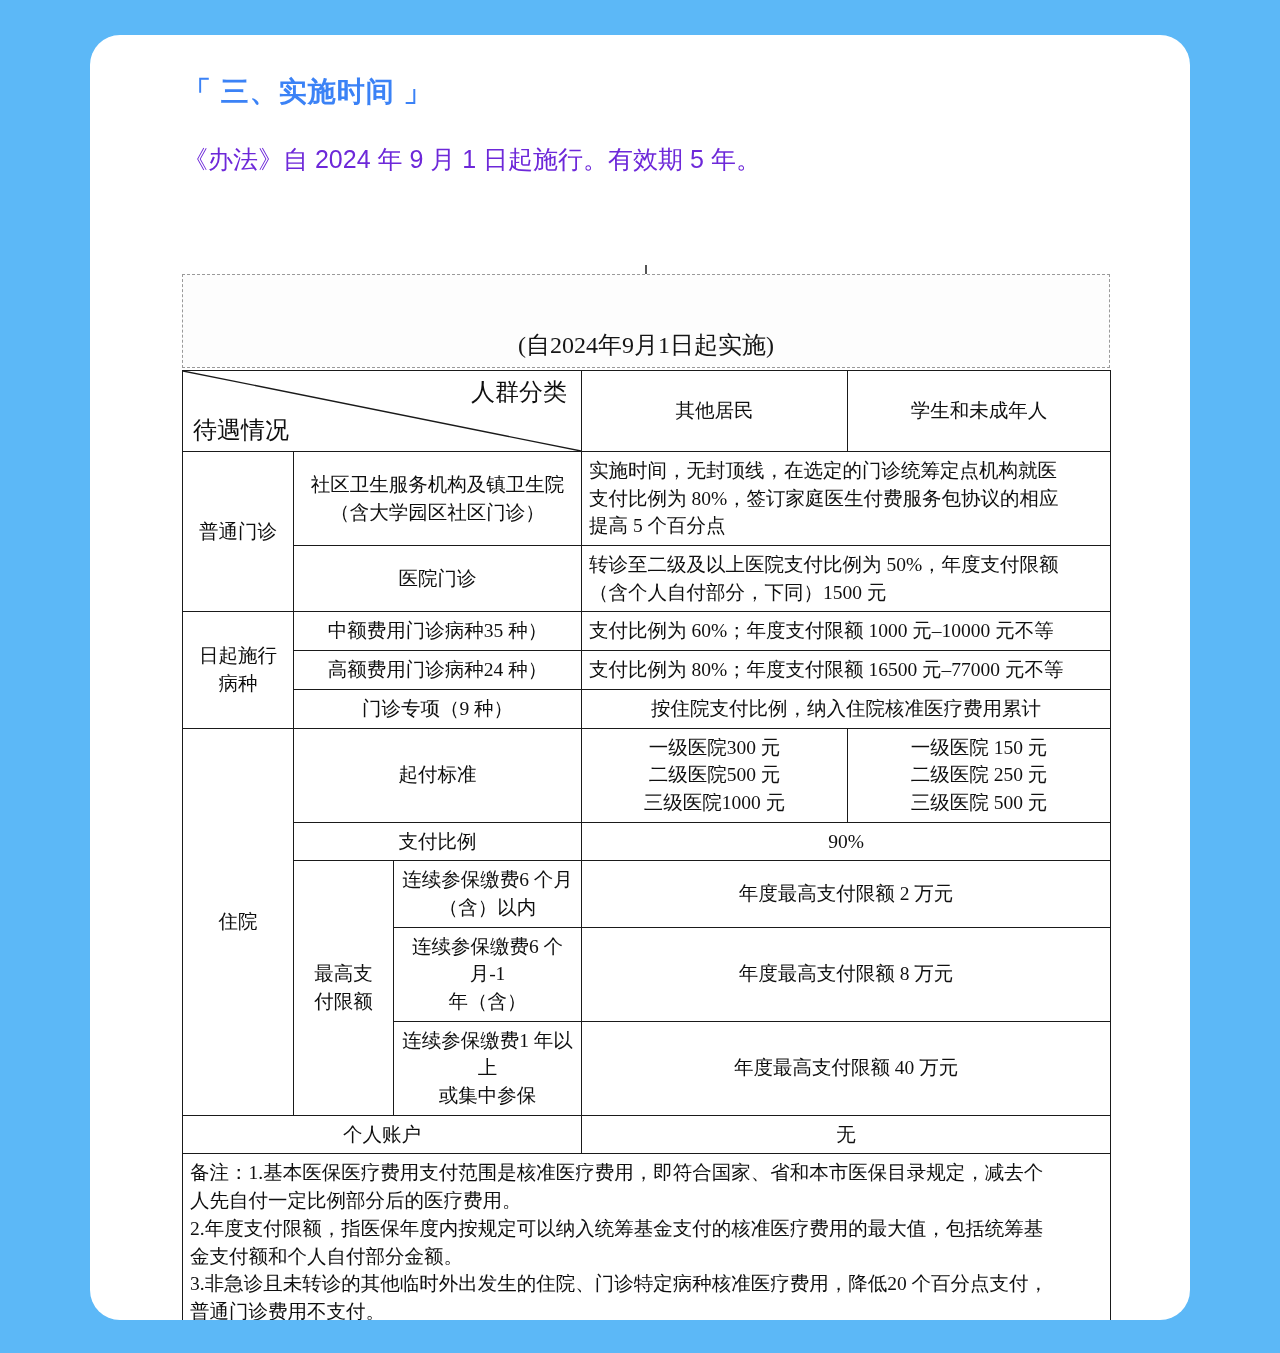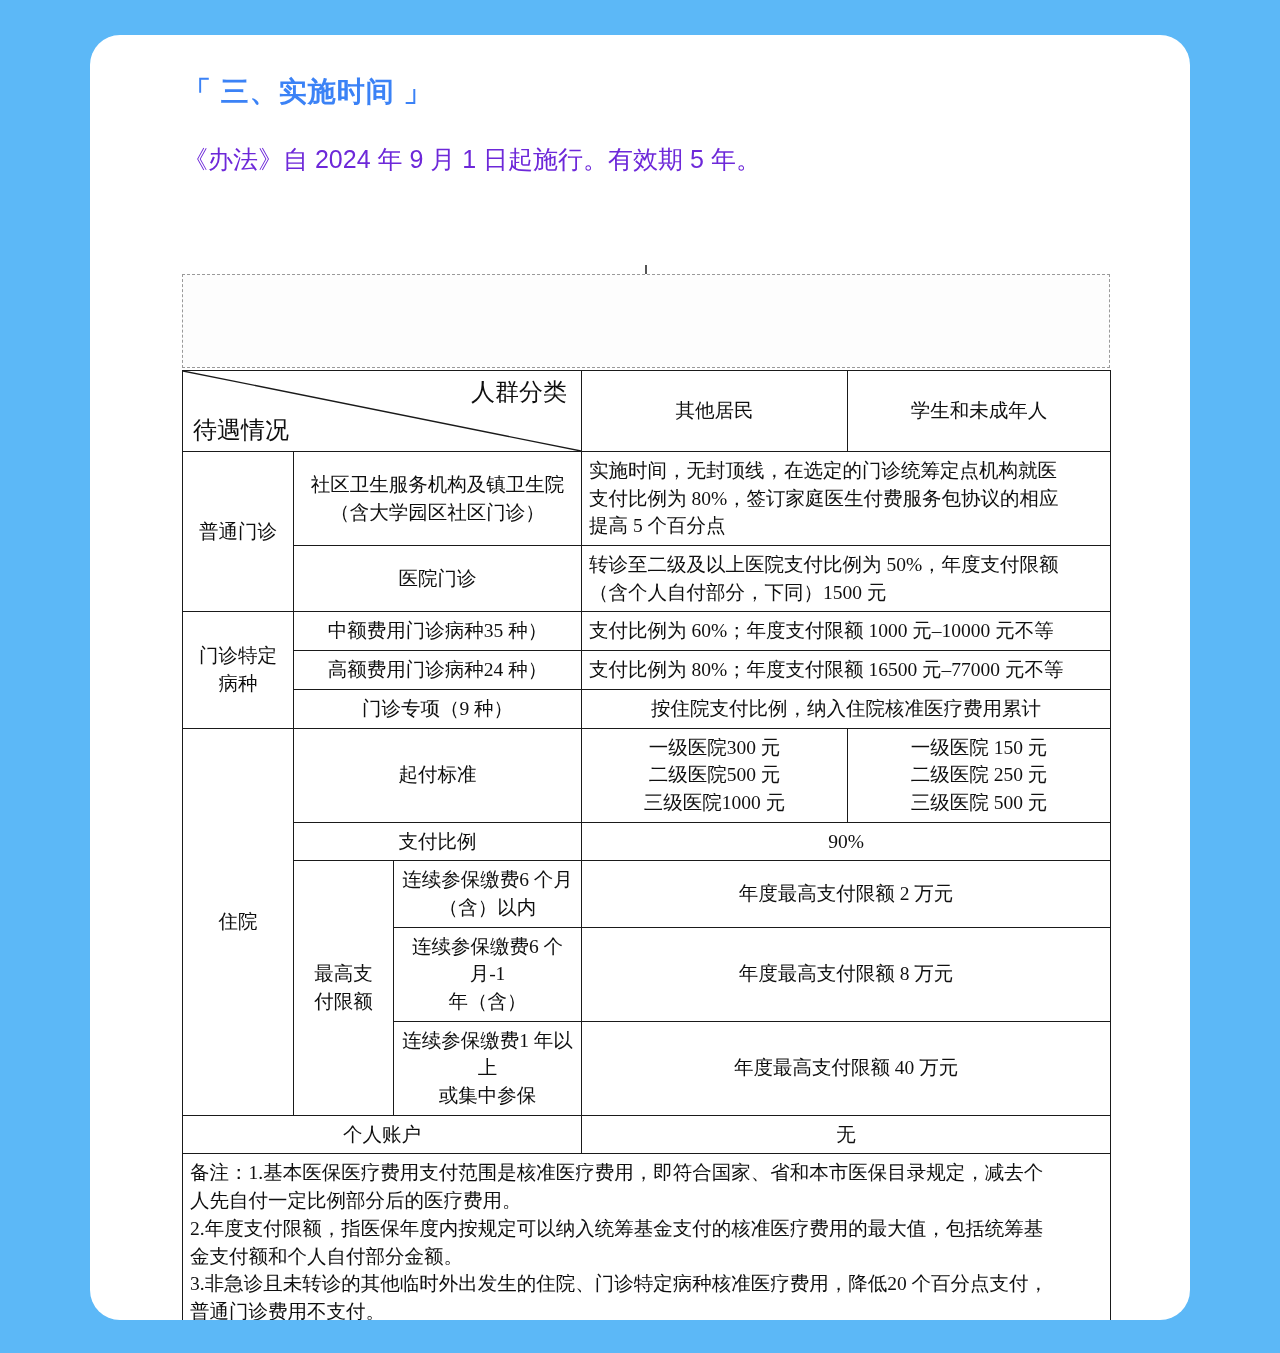--- a/index.html
+++ b/index.html
@@ -153,20 +153,21 @@
 </head>
 <body>
 
 <div class="card">
 
   <div class="heading">「 三、实施时间 」</div>
   <div class="subline">《办法》自 2024 年 9 月 1 日起施行。有效期 5 年。</div>
 
   <div class="tick"></div>
   <div class="titlebox">
+    <div class="tbl-sub">(自2024年9月1日起实施)</div>
   </div>
 
   <div class="tbl-wrap">
     <table class="main">
       <colgroup>
         <col style="width:111px">
         <col style="width:100px">
         <col style="width:188px">
         <col style="width:266px">
         <col style="width:263px">
@@ -202,21 +203,21 @@
       <tr>
         <td class="ctr big" colspan="2">医院门诊</td>
         <td class="lft" colspan="2">
           <div>转诊至二级及以上医院支付比例为 50%，年度支付限额</div>
           <div>（含个人自付部分，下同）1500 元</div>
         </td>
       </tr>
 
       <tr>
         <td class="rowhd" rowspan="3">
-          <div>门诊特定</div>
+          <div>日起施行</div>
           <div>病种</div>
         </td>
         <td class="ctr big" colspan="2">中额费用门诊病种35 种）</td>
         <td class="lft" colspan="2">支付比例为 60%；年度支付限额 1000 元–10000 元不等</td>
       </tr>
       <tr>
         <td class="ctr big" colspan="2">高额费用门诊病种24 种）</td>
         <td class="lft" colspan="2">支付比例为 80%；年度支付限额 16500 元–77000 元不等</td>
       </tr>
       <tr>

